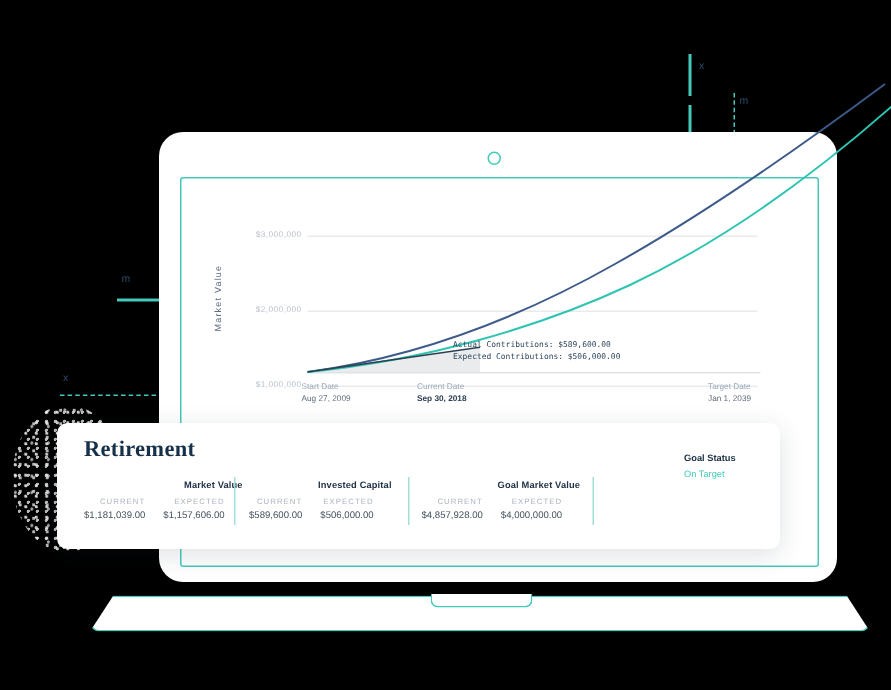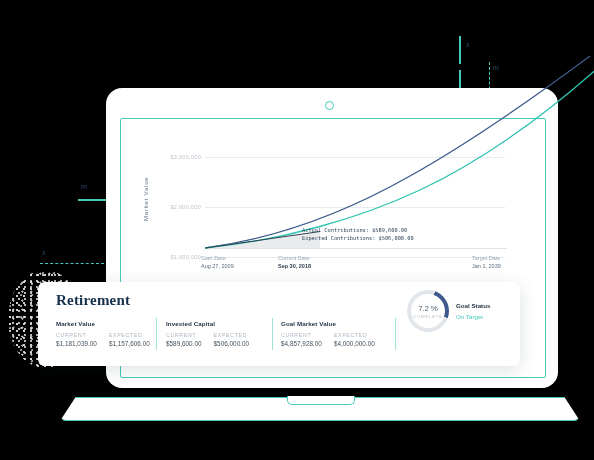--- a/index.html
+++ b/index.html
@@ -46,21 +46,21 @@
   .xlab{position:absolute;font-size:5.5px;line-height:8px;color:#93a2b2;}
   .xlab .hd{color:#9aa8b6;}
   .xlab .dt{color:#5d6b7c;}
   .xlab.cur .dt{color:#2c3e50;font-weight:bold;}
 
   .tooltip{position:absolute;left:302px;top:226px;font-family:"DejaVu Sans Mono",monospace;
      font-size:5.3px;line-height:8.4px;color:#2d4458;white-space:nowrap;}
 
   
   .card{position:absolute;left:38px;top:282px;width:482px;height:84px;background:#fff;
-     border-radius:7px;box-shadow:0 4px 18px rgba(20,40,60,.14);}
+     border-radius:7px;box-shadow:0 4px 18px rgba(20,40,60,.14);text-align:right;}
   .card-title{position:absolute;left:18px;top:10px;font-family:"Liberation Serif",serif;
      font-weight:bold;font-size:15px;color:#16304a;letter-spacing:.2px;}
   .metric{position:absolute;top:38px;}
   .metric .mname{font-size:6.2px;font-weight:bold;color:#1d3044;letter-spacing:.1px;
      margin-bottom:5px;}
   .metric .cols{display:flex;}
   .metric .col{margin-right:12px;}
   .metric .lbl{font-size:5.2px;color:#aab4bf;letter-spacing:.7px;margin-bottom:2px;}
   .metric .val{font-size:6.4px;color:#44535f;}
   .divider{position:absolute;top:36px;width:1px;height:32px;background:#9fe0d8;}
@@ -196,25 +196,19 @@
         <div class="col">
           <div class="lbl">EXPECTED</div>
           <div class="val">$4,000,000.00</div>
         </div>
       </div>
     </div>
 
     <div class="divider" style="left:357px;"></div>
   </div>
 
-  <div class="donut" style="background: conic-gradient(from 20deg, rgb(61, 90, 138) 0deg, rgb(61, 90, 138) 90deg, rgb(226, 230, 234) 90deg, rgb(226, 230, 234) 360deg);">
-    <div class="donut-inner">
-      <div class="dpct">7.2 %</div>
-      <div class="dsub">COMPLETE</div>
-    </div>
-  </div>
 
   <div class="gstatus">
     <div class="gl">Goal Status</div>
     <div class="gv2">On Target</div>
   </div>
 
 </div>
 
 </body></html>

